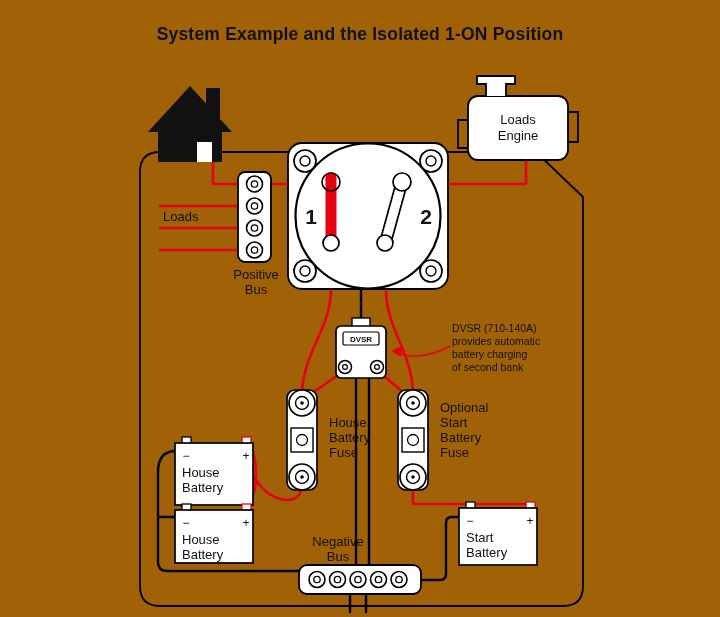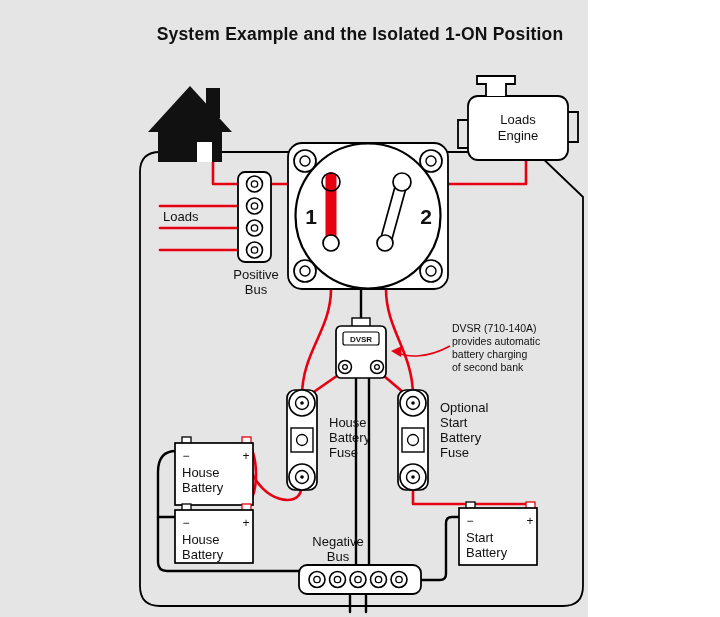--- a/index.html
+++ b/index.html
@@ -1,16 +1,16 @@
 <!DOCTYPE html>
 <html><head>
 <meta charset="utf-8">
 <style>
   html,body{margin:0;padding:0;background:#ffffff;}
-  .stage{position:relative;width:588px;height:617px;background:#e5e5e5;overflow:hidden;
+  .stage{position:relative;width:720px;height:617px;background:#a16207;overflow:hidden;
          font-family:"Liberation Sans", sans-serif;text-align:center;}
   svg text{font-family:"Liberation Sans", sans-serif;fill:#111;}
   .lbl{font-size:13px;}
   .title{font-size:17.5px;font-weight:600;letter-spacing:.2px;}
   .num{font-size:21px;font-weight:600;}
   .note{font-size:10.5px;}
   .tiny{font-size:8px;font-weight:600;}
   .sign{font-size:12px;}
 </style>
 </head>

